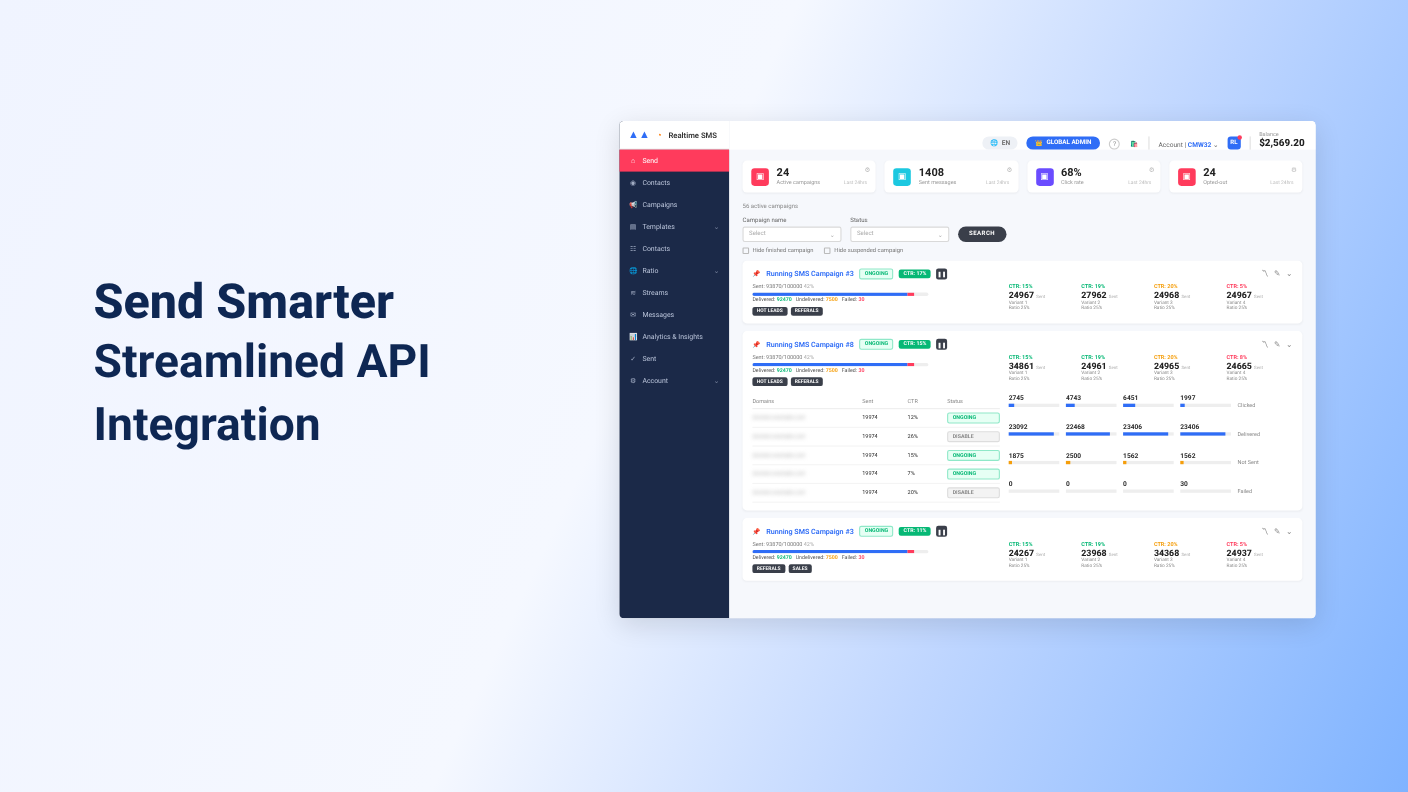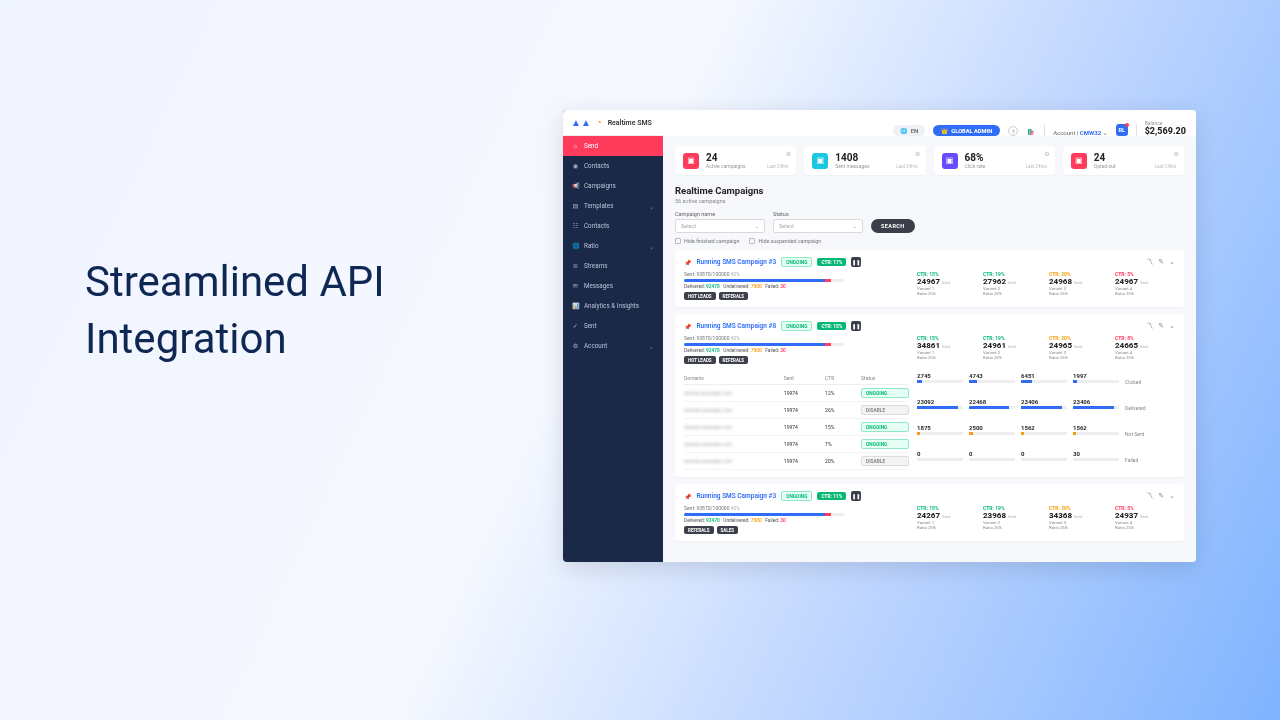--- a/index.html
+++ b/index.html
@@ -1,19 +1,19 @@
 <!DOCTYPE html>
 <html><head>
 <meta charset="utf-8">
 <style>
 *{box-sizing:border-box;margin:0;padding:0;font-family:-apple-system,BlinkMacSystemFont,"Segoe UI",Roboto,sans-serif}
 body{width:1280px;height:720px;background:linear-gradient(115deg,#f0f4ff 0%,#f5f8ff 45%,#bfd6ff 70%,#7fb3ff 100%);overflow:hidden;position:relative}
 .hero{position:absolute;left:85px;top:250px;width:380px}
 .hero h1{font-size:44px;font-weight:800;color:#0e2753;line-height:1.1}
-.hero h2{font-size:42px;font-weight:400;color:#0e2753;line-height:1.35;margin-top:4px}
+.hero h2{font-size:42px;font-weight:700;color:#0e2753;line-height:1.35;margin-top:4px}
 .app{position:absolute;left:563px;top:110px;width:633px;height:452px;background:#f6f8fc;border-radius:4px;box-shadow:0 6px 24px rgba(0,0,0,.12);display:flex;overflow:hidden;font-size:6px;color:#2a2a2a}
 .sidebar{width:100px;background:#1b2948;display:flex;flex-direction:column}
 .logo-row{height:26px;background:#fff;display:flex;align-items:center;gap:6px;padding:0 8px;border-bottom:1px solid #eee}
 .logo-mark{color:#2f6df6;font-size:10px}
 .logo-name{font-size:7px;font-weight:600;color:#333}
 .nav{display:flex;flex-direction:column}
 .nav-item{display:flex;align-items:center;gap:5px;padding:6px 9px;color:#b9c3d9;font-size:6.3px;cursor:pointer}
 .nav-item .ico{width:7px;text-align:center;opacity:.85}
 .nav-item.active{background:#ff3b5c;color:#fff}
 .nav-item .chev{margin-left:auto;font-size:6px;opacity:.6}
@@ -85,20 +85,21 @@
 .spark{display:flex;flex-direction:column;gap:1px}
 .spark b{font-size:6px}
 .spark .bar{height:3px;background:#eee;position:relative}
 .spark .bar i{position:absolute;height:100%}
 .rlbl{font-size:5px;color:#888;display:flex;align-items:center}
 </style>
 </head>
 <body>
 
 <div class="hero">
+  <h1>Send Smarter</h1>
   <h2>Streamlined API Integration</h2>
 </div>
 
 <div class="app">
   <div class="sidebar">
     <div class="logo-row">
       <span class="logo-mark">▲▲</span>
       <span style="color:#ff7a00;font-size:8px">◔</span>
       <span class="logo-name">Realtime SMS</span>
     </div>
@@ -203,21 +204,20 @@
             <span class="gear">⚙</span>
             <div class="kpi-ico" style="background:#ff3b5c">▣</div>
             <div>
               <div class="kpi-val">24</div>
               <div class="kpi-lbl">Opted-out</div>
             </div>
             <div class="kpi-sub">Last 24hrs</div>
           </div>
         </div>
 
-      <div class="sect-title">Realtime Campaigns</div>
       <div class="sect-sub">56 active campaigns</div>
 
       <div class="filters">
         <div class="fcol">
           <span class="flbl">Campaign name</span>
           <div class="sel">
               <span>Select</span>
               <span>⌄</span>
             </div>
         </div>

